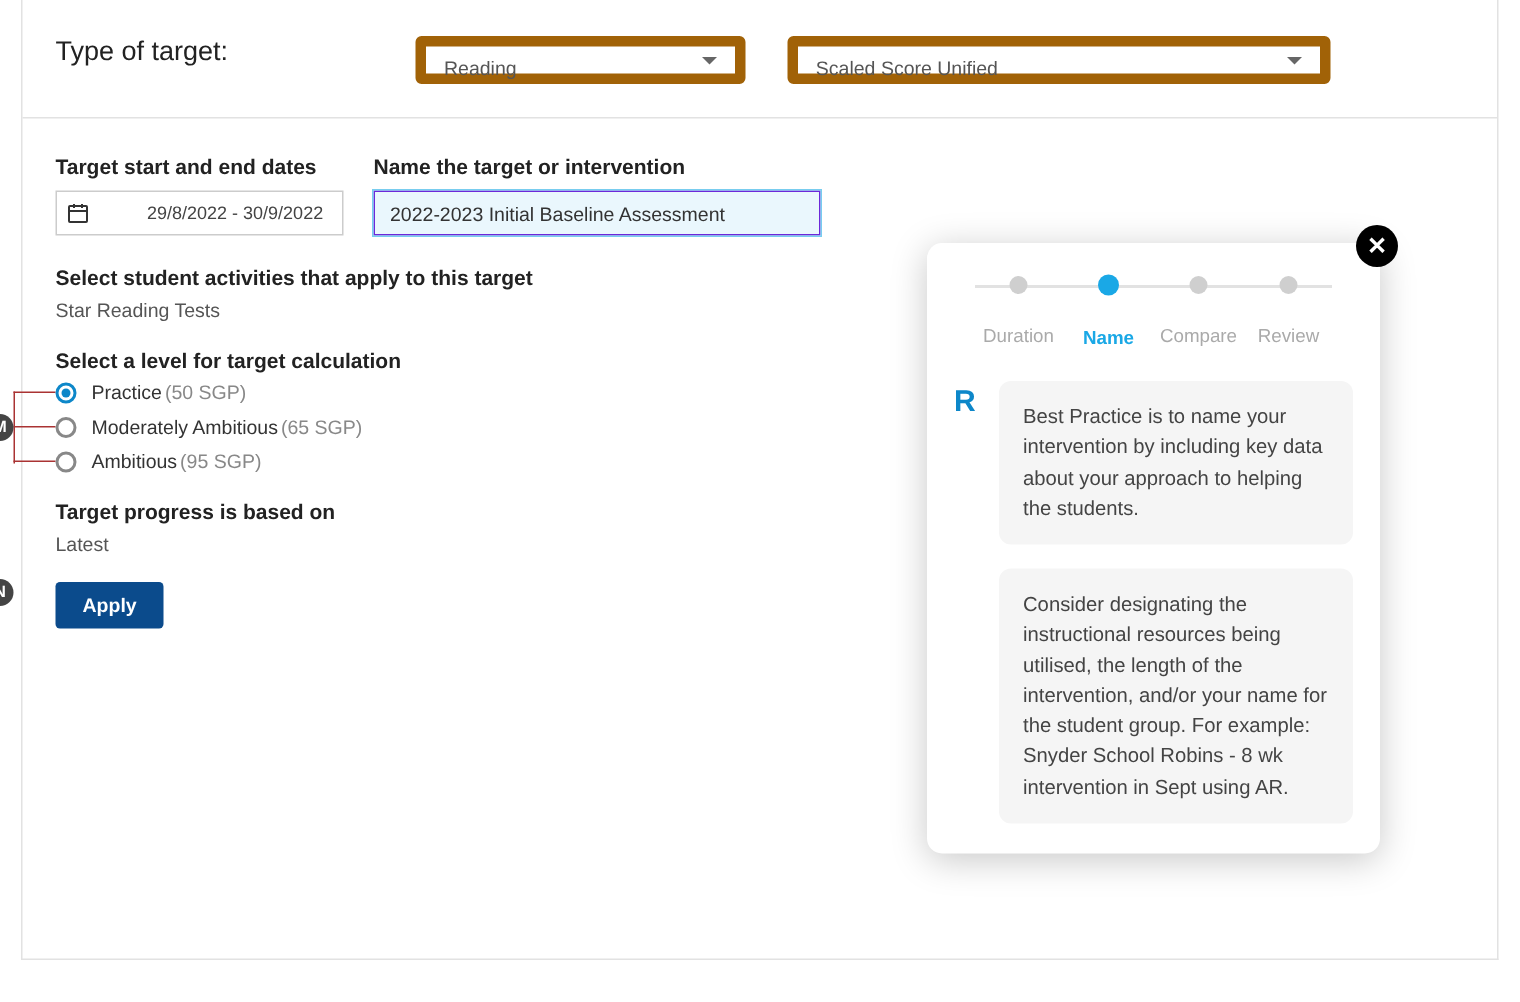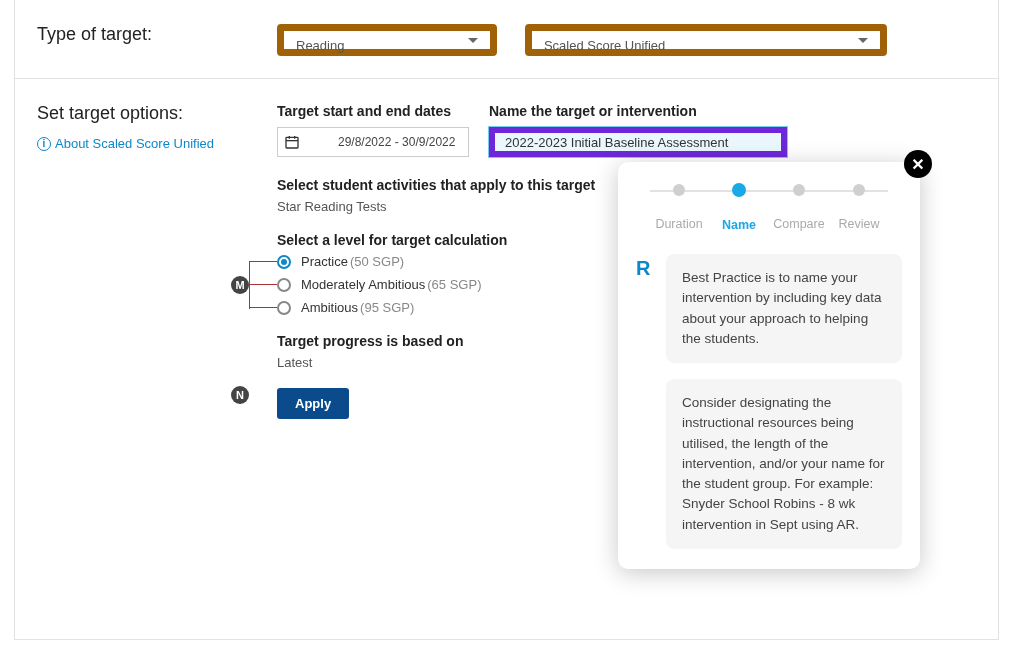--- a/index.html
+++ b/index.html
@@ -16,21 +16,21 @@
   .select { display: inline-block; border: 7px solid #a16207; border-radius: 4px; height: 32px; padding: 0 34px 0 12px; font-size: 13px; color: #555; line-height: 30px; background: #fff; position: relative; cursor: pointer; }
   .select::after { content: ""; position: absolute; right: 12px; top: 50%; margin-top: -2px; border: 5px solid transparent; border-top-color: #666; }
   .sel-subject { width: 220px; margin-right: 24px; }
   .sel-score { width: 362px; }
 
   .field-row { display: flex; gap: 20px; margin-bottom: 20px; }
   .field-block { }
   .field-label { font-size: 14px; font-weight: 600; color: #222; margin-bottom: 8px; }
   .date-input { border: 1px solid #ccc; height: 30px; display: inline-flex; align-items: center; padding: 0 10px 0 6px; font-size: 12px; color: #444; width: 192px; gap: 26px; }
   .cal-icon { width: 16px; height: 16px; margin-right: 12px; }
-  .text-input { border: 6px solid #6d28d9; height: 30px; padding: 0 10px; font-size: 13px; color: #333; width: 298px; background: #eaf7fd; outline: 1px solid #78cdef; }
+  .text-input { border: 1px solid #6d28d9; height: 30px; padding: 0 10px; font-size: 13px; color: #333; width: 298px; background: #eaf7fd; outline: 1px solid #78cdef; }
 
   .sub-label { font-size: 14px; font-weight: 600; color: #222; margin-bottom: 6px; }
   .plain-text { font-size: 13px; color: #555; margin-bottom: 18px; }
 
   .radio-group { margin-bottom: 18px; position: relative; }
   .radio-row { display: flex; align-items: center; margin-bottom: 8px; font-size: 13px; position: relative; }
   .radio { width: 14px; height: 14px; border: 2px solid #0d87c9; border-radius: 50%; margin-right: 10px; display: inline-flex; align-items: center; justify-content: center; cursor: pointer; flex-shrink: 0; }
   .radio.unchecked { border-color: #888; }
   .radio-dot { width: 6px; height: 6px; background: #0d87c9; border-radius: 50%; }
   .radio-label { color: #333; }
@@ -79,27 +79,20 @@
       <div class="select sel-subject">
         <span>Reading</span>
       </div>
       <div class="select sel-score">
         <span>Scaled Score Unified</span>
       </div>
     </div>
   </div>
 
   <div class="section last">
-    <div class="left-col">
-      <div class="section-title">Set target options:</div>
-      <a class="info-link">
-        <span class="info-icon-circle">i</span>
-        <span>About Scaled Score Unified</span>
-      </a>
-    </div>
     <div class="right-col">
 
       <div class="field-row">
         <div class="field-block">
           <div class="field-label">Target start and end dates</div>
           <div class="date-input">
             <svg class="cal-icon" viewBox="0 0 24 24">
               <rect x="3" y="5" width="18" height="16" rx="1" fill="none" stroke="#333" stroke-width="2"></rect>
               <line x1="3" y1="10" x2="21" y2="10" stroke="#333" stroke-width="2"></line>
               <line x1="8" y1="3" x2="8" y2="7" stroke="#333" stroke-width="2"></line>

